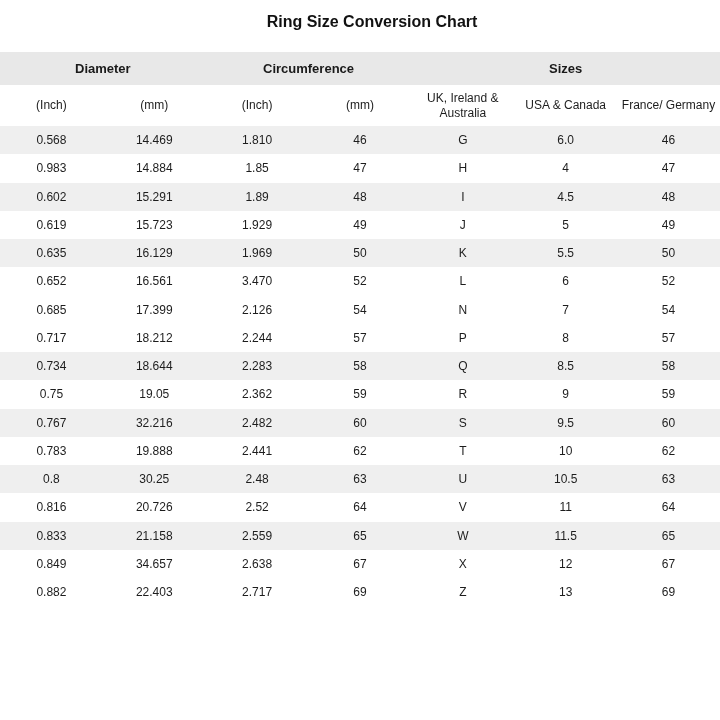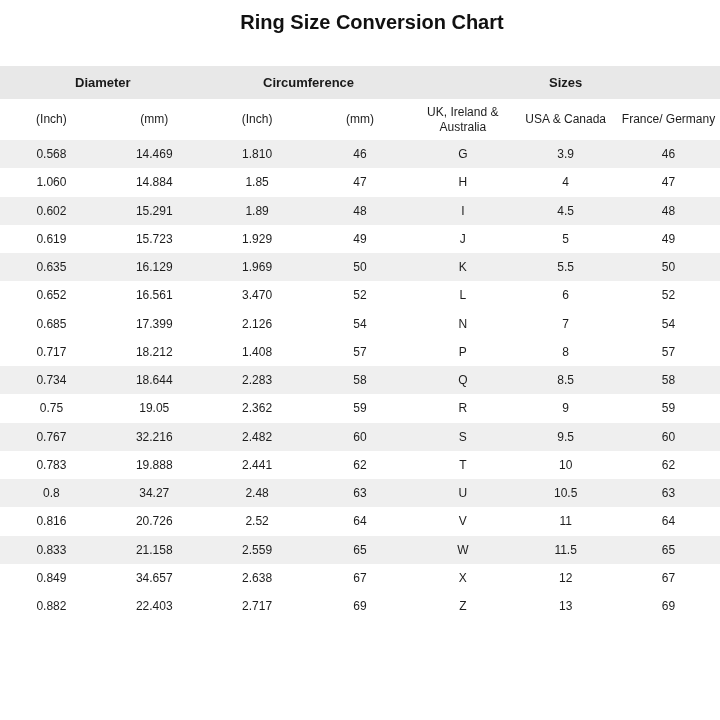--- a/index.html
+++ b/index.html
@@ -11,23 +11,23 @@
   body {
     width: 720px;
     height: 720px;
     font-family: "Liberation Sans", sans-serif;
     color: #1d1d1d;
     overflow: hidden;
   }
   .page-title {
     margin: 0 0 0 0;
     padding-top: 12px;
-    height: 66px;
+    height: 52px;
     text-align: center;
-    font-size: 20px;
+    font-size: 16px;
     line-height: 20px;
     font-weight: bold;
     color: #111111;
     padding-left: 24px;
   }
   table.ring-table {
     width: 720px;
     border-collapse: collapse;
     table-layout: fixed;
   }
@@ -85,25 +85,25 @@
         <th>France/ Germany</th>
       </tr>
     </thead>
     <tbody>
         <tr class="stripe">
           <td>0.568</td>
           <td>14.469</td>
           <td>1.810</td>
           <td>46</td>
           <td>G</td>
-          <td>3.9</td>
+          <td>6.0</td>
           <td>46</td>
         </tr>
         <tr>
-          <td>1.060</td>
+          <td>0.983</td>
           <td>14.884</td>
           <td>1.85</td>
           <td>47</td>
           <td>H</td>
           <td>4</td>
           <td>47</td>
         </tr>
         <tr class="stripe">
           <td>0.602</td>
           <td>15.291</td>
@@ -145,21 +145,21 @@
           <td>17.399</td>
           <td>2.126</td>
           <td>54</td>
           <td>N</td>
           <td>7</td>
           <td>54</td>
         </tr>
         <tr>
           <td>0.717</td>
           <td>18.212</td>
-          <td>1.408</td>
+          <td>2.244</td>
           <td>57</td>
           <td>P</td>
           <td>8</td>
           <td>57</td>
         </tr>
         <tr class="stripe">
           <td>0.734</td>
           <td>18.644</td>
           <td>2.283</td>
           <td>58</td>
@@ -189,21 +189,21 @@
           <td>0.783</td>
           <td>19.888</td>
           <td>2.441</td>
           <td>62</td>
           <td>T</td>
           <td>10</td>
           <td>62</td>
         </tr>
         <tr class="stripe">
           <td>0.8</td>
-          <td>34.27</td>
+          <td>30.25</td>
           <td>2.48</td>
           <td>63</td>
           <td>U</td>
           <td>10.5</td>
           <td>63</td>
         </tr>
         <tr>
           <td>0.816</td>
           <td>20.726</td>
           <td>2.52</td>

